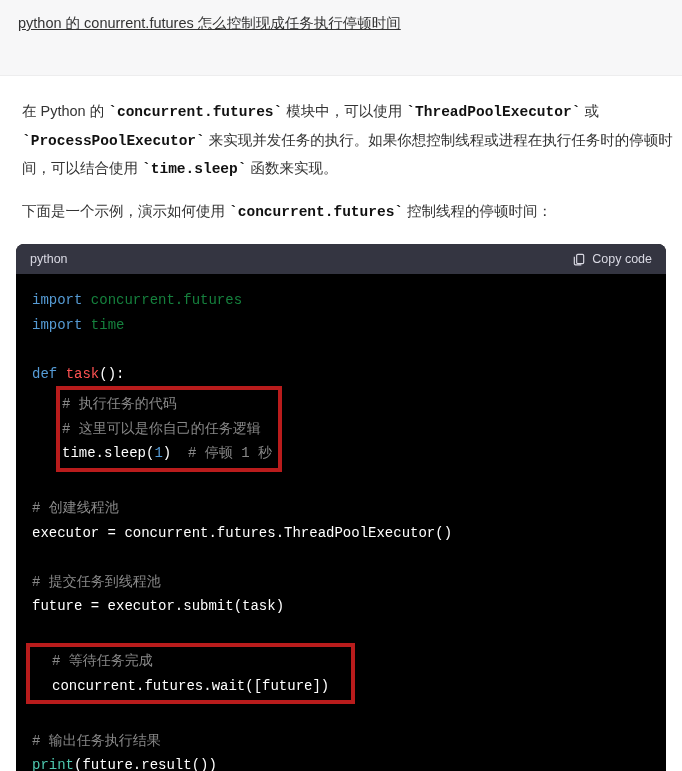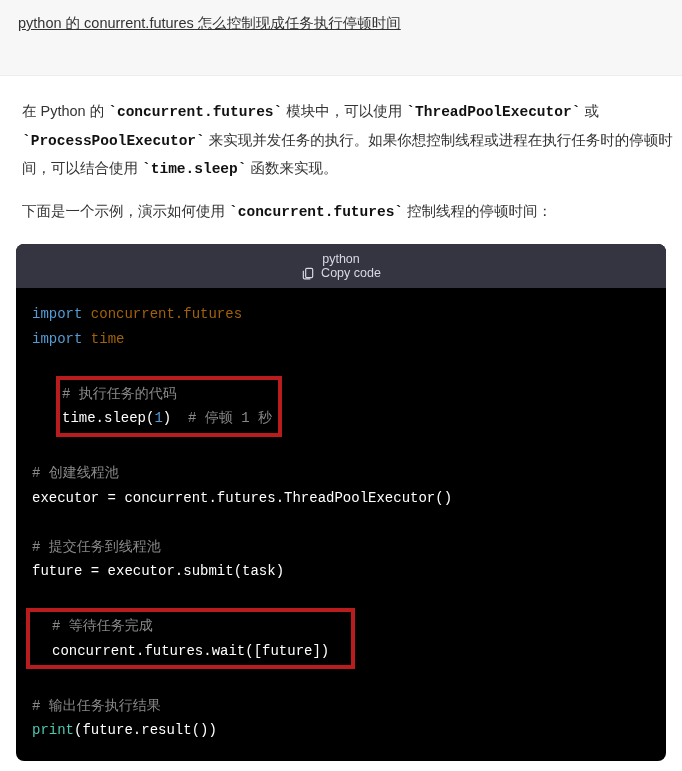--- a/index.html
+++ b/index.html
@@ -36,41 +36,40 @@
     background: #000;
   }
   .code-header {
     background: #343541;
     color: #d9d9e3;
     font-size: 12.5px;
     display: flex;
     align-items: center;
     justify-content: space-between;
     padding: 8px 14px;
-    flex-direction: column;
   }
   .copy-btn {
     display: flex;
     align-items: center;
     gap: 6px;
     color: #d9d9e3;
     font-size: 12.5px;
     cursor: pointer;
   }
   .copy-btn svg { width: 14px; height: 14px; }
   .code-body {
     padding: 14px 16px 18px 16px;
     font-family: "Consolas", "Menlo", "Courier New", monospace;
     font-size: 14px;
     line-height: 1.75;
     color: #fff;
     position: relative;
   }
   .tok-kw    { color: #569cd6; }  
-  .tok-mod   { color: #a16207; }
+  .tok-mod   { color: #15803d; }
   .tok-fn    { color: #ff5252; }  
   .tok-punc  { color: #ffffff; }
   .tok-cmt   { color: #888888; }
   .tok-num   { color: #569cd6; }
   .tok-call  { color: #ffffff; }
   .tok-builtin { color: #4ec9b0; } 
   .redbox {
     border: 4px solid #b91c1c;
     border-radius: 0;
     padding: 2px 6px 2px 2px;
@@ -104,23 +103,25 @@
         <rect x="8" y="4" width="12" height="16" rx="2"></rect>
         <path d="M4 8v12a2 2 0 0 0 2 2h10"></path>
       </svg>
       <span>Copy code</span>
     </span>
   </div>
   <div class="code-body">
     <div class="line"><span class="tok-kw">import</span> <span class="tok-mod">concurrent.futures</span></div>
     <div class="line"><span class="tok-kw">import</span> <span class="tok-mod">time</span></div>
     <div class="line">&nbsp;</div>
+    <div class="line"><span class="tok-kw">def</span> <span class="tok-fn">task</span><span class="tok-punc">()</span><span class="tok-punc">:</span></div>
     <span class="indent">
       <span class="redbox">
         <div class="line"><span class="tok-cmt"># 执行任务的代码</span></div>
+        <div class="line"><span class="tok-cmt"># 这里可以是你自己的任务逻辑</span></div>
         <div class="line"><span class="tok-call">time.sleep(</span><span class="tok-num">1</span><span class="tok-call">)  </span><span class="tok-cmt"># 停顿 1 秒</span></div>
       </span>
     </span>
     <div class="line">&nbsp;</div>
     <div class="line"><span class="tok-cmt"># 创建线程池</span></div>
     <div class="line"><span class="tok-call">executor = concurrent.futures.ThreadPoolExecutor()</span></div>
     <div class="line">&nbsp;</div>
     <div class="line"><span class="tok-cmt"># 提交任务到线程池</span></div>
     <div class="line"><span class="tok-call">future = executor.submit(task)</span></div>
     <div class="line">&nbsp;</div>

